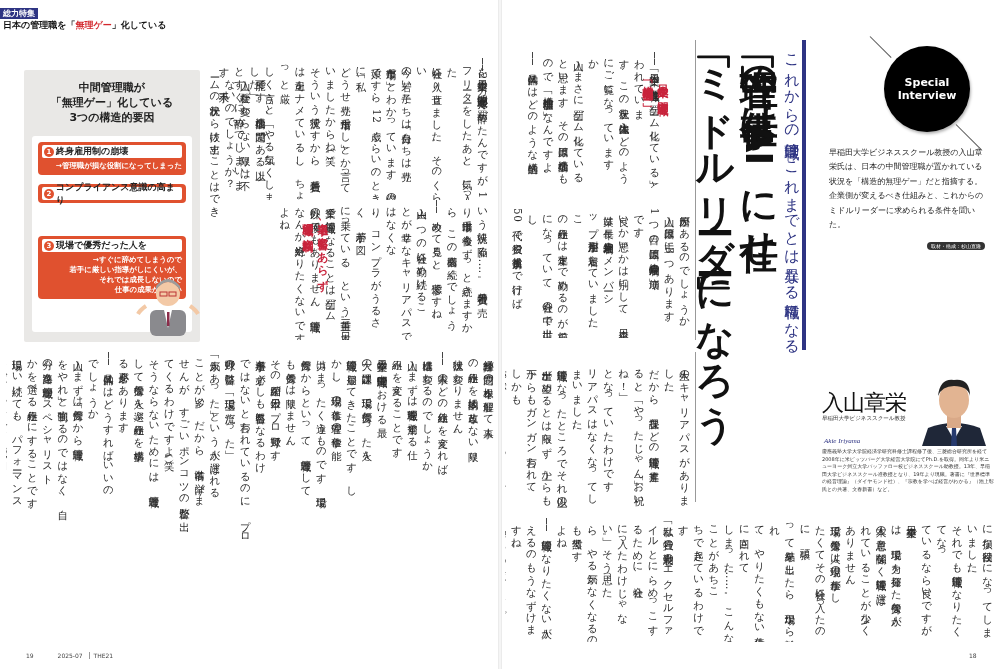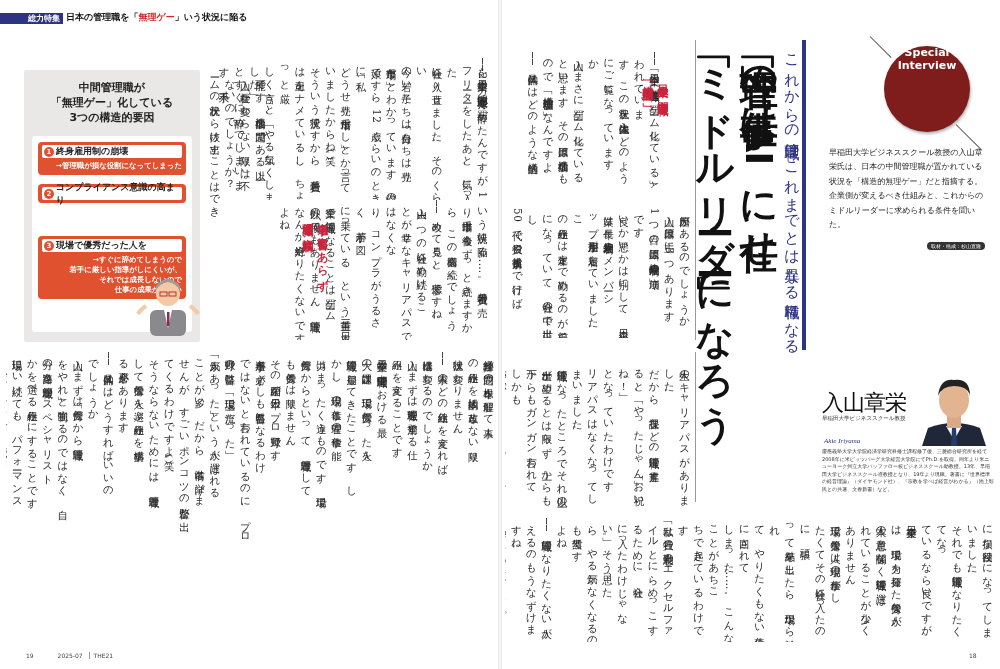--- a/index.html
+++ b/index.html
@@ -3,21 +3,21 @@
 <meta charset="utf-8">
 <style>
   * { box-sizing: border-box; margin: 0; padding: 0; }
   html, body { width: 1000px; height: 669px; background: #fff; overflow: hidden; }
   body { position: relative; font-family: "DejaVu Serif", "Liberation Serif", serif; color: #222; }
 
   .spine { position: absolute; left: 498px; top: 0; width: 4px; height: 669px;
            background: linear-gradient(90deg, #e6e6e6, #fafafa, #e6e6e6); }
 
   
-  .header { position: absolute; left: 0; top: 8px; height: 16px; display: flex; align-items: flex-end; }
+  .header { position: absolute; left: 0; top: 8px; height: 16px; display: flex; align-items: flex-start; flex-direction: column; }
   .header .bar { width: 25px; height: 11px; background: #2e3483; }
   .header .tag { background: #2e3483; color: #fff; font-family: "DejaVu Sans", sans-serif; font-size: 8px; font-weight: bold; padding: 1px 3px; height: 11px; line-height: 9px; }
   .header .title { font-family: "DejaVu Sans", sans-serif; font-size: 9px; font-weight: bold; margin-left: 3px; color: #111; }
   .header .title .red { color: #d3272c; }
 
   
   .vcol { position: absolute; writing-mode: vertical-rl; font-size: 10.4px; line-height: 15.2px; letter-spacing: 0.6px; color: #2a2a2a; overflow: hidden; }
   .vcol p { text-indent: 1em; }
   .vcol p.q { text-indent: 0; }
   .redhead { position: absolute; writing-mode: vertical-rl; font-family: "DejaVu Sans", sans-serif; font-weight: bold; color: #c8243c; font-size: 11px; line-height: 15px; letter-spacing: 0.8px; }
@@ -29,21 +29,21 @@
   .reason { position: absolute; left: 6px; width: 148px; background: #e0512f; border-radius: 4px; padding: 3px 4px; }
   .reason .rh { background: #fff; border-radius: 2px; font-family: "DejaVu Sans", sans-serif; font-weight: bold; font-size: 9px; height: 13px; line-height: 13px; padding-left: 2px; color: #222; display: flex; align-items: center; }
   .reason .num { display: inline-block; width: 10px; height: 10px; border-radius: 50%; background: #e0512f; color: #fff; font-size: 7px; line-height: 10px; text-align: center; margin-right: 2px; }
   .reason .rt { color: #fff; font-family: "DejaVu Sans", sans-serif; font-weight: bold; font-size: 7.4px; line-height: 10px; padding: 3px 0 1px 8px; white-space: pre-line; text-align: right; }
   .avatar { position: absolute; left: 132px; top: 258px; }
 
   
   .deck { position: absolute; left: 783px; top: 44px; width: 18px; writing-mode: vertical-rl; font-family: "DejaVu Sans", sans-serif; font-size: 15px; color: #2e3483; letter-spacing: 0.5px; line-height: 18px; }
   .deck-bar { position: absolute; left: 802px; top: 40px; width: 4px; height: 310px; background: #2e3483; }
   .headline { position: absolute; writing-mode: vertical-rl; font-family: "DejaVu Sans", sans-serif; font-weight: bold; color: #111; font-size: 38px; line-height: 42px; letter-spacing: -1px; }
-  .badge { position: absolute; left: 884px; top: 46px; width: 86px; height: 86px; border-radius: 50%; background: #7f1d1d; color: #fff; font-family: "DejaVu Sans", sans-serif; font-weight: bold; font-size: 11px; line-height: 13px; text-align: center; display: flex; justify-content: center; box-shadow: 1px 2px 3px rgba(0,0,0,0.3); }
+  .badge { position: absolute; left: 884px; top: 46px; width: 86px; height: 86px; border-radius: 50%; background: #000000; color: #fff; font-family: "DejaVu Sans", sans-serif; font-weight: bold; font-size: 11px; line-height: 13px; text-align: center; display: flex; align-items: center; justify-content: center; box-shadow: 1px 2px 3px rgba(0,0,0,0.3); }
   .badge-line { position: absolute; height: 1px; background: #555; transform-origin: left center; }
   .lead { position: absolute; left: 829px; top: 146px; width: 160px; font-family: "DejaVu Sans", sans-serif; font-size: 8px; line-height: 14.4px; color: #222; }
   .credit { position: absolute; left: 927px; top: 242px; background: #333; color: #fff; font-family: "DejaVu Sans", sans-serif; font-size: 5px; border-radius: 4px; padding: 1px 4px; }
 
   .portrait-name { position: absolute; left: 822px; top: 388px; font-family: "DejaVu Sans", sans-serif; font-size: 22px; color: #111; letter-spacing: -1px; }
   .portrait-aff { position: absolute; left: 822px; top: 415px; font-family: "DejaVu Sans", sans-serif; font-size: 5.5px; color: #333; }
   .portrait-roman { position: absolute; left: 824px; top: 437px; font-family: "Liberation Serif", serif; font-style: italic; font-size: 7px; color: #2e3483; }
   .bio { position: absolute; left: 822px; top: 448px; width: 172px; font-family: "DejaVu Sans", sans-serif; font-size: 5px; line-height: 7.6px; color: #333; }
   .photo { position: absolute; left: 914px; top: 370px; width: 80px; height: 76px; overflow: hidden; }
 
@@ -52,21 +52,21 @@
   .footer { position: absolute; bottom: 10px; font-family: "DejaVu Sans", sans-serif; font-size: 6px; color: #444; }
 </style>
 </head>
 <body>
 
 <div class="spine"></div>
 
 <div class="header">
   <span class="bar"></span>
   <span class="tag">総力特集</span>
-  <span class="title"><span>日本の管理職を「</span><span class="red">無理ゲー</span><span>」いう状況に陥る</span></span>
+  <span class="title"><span>日本の管理職を「</span><span class="red">無理ゲー</span><span>」化している</span></span>
 </div>
 
 <div class="infobox">
   <div class="ttl">
     <div>中間管理職が</div>
     <div>「無理ゲー」化している</div>
     <div>3つの構造的要因</div>
   </div>
   <div class="inner">
     <div class="reason" style="top:6px;">

